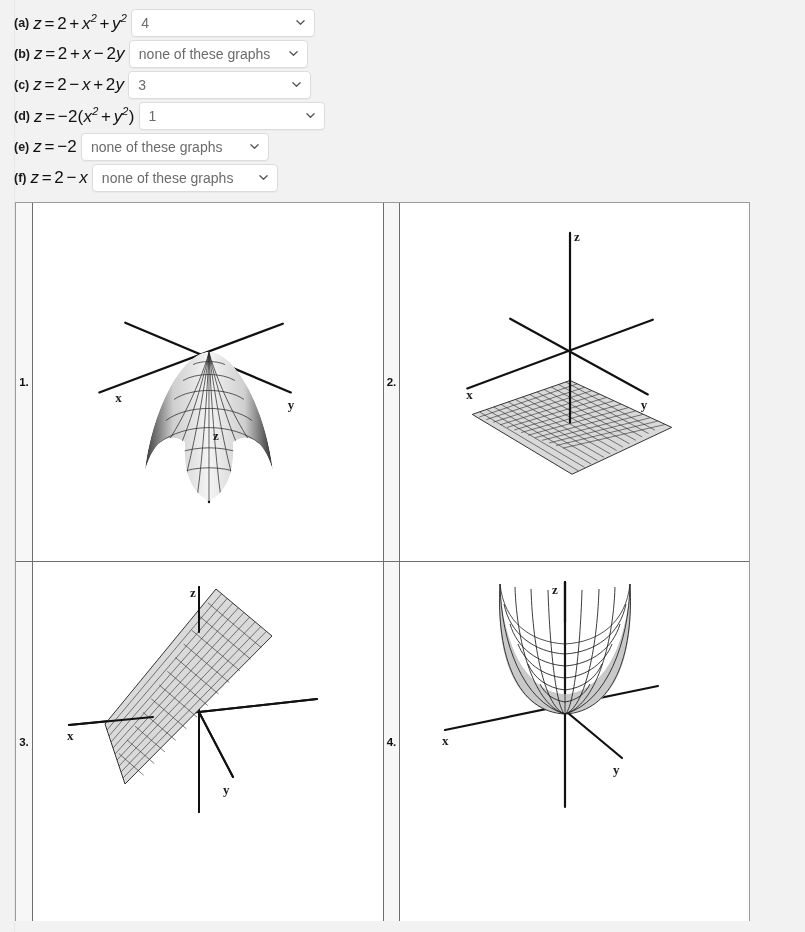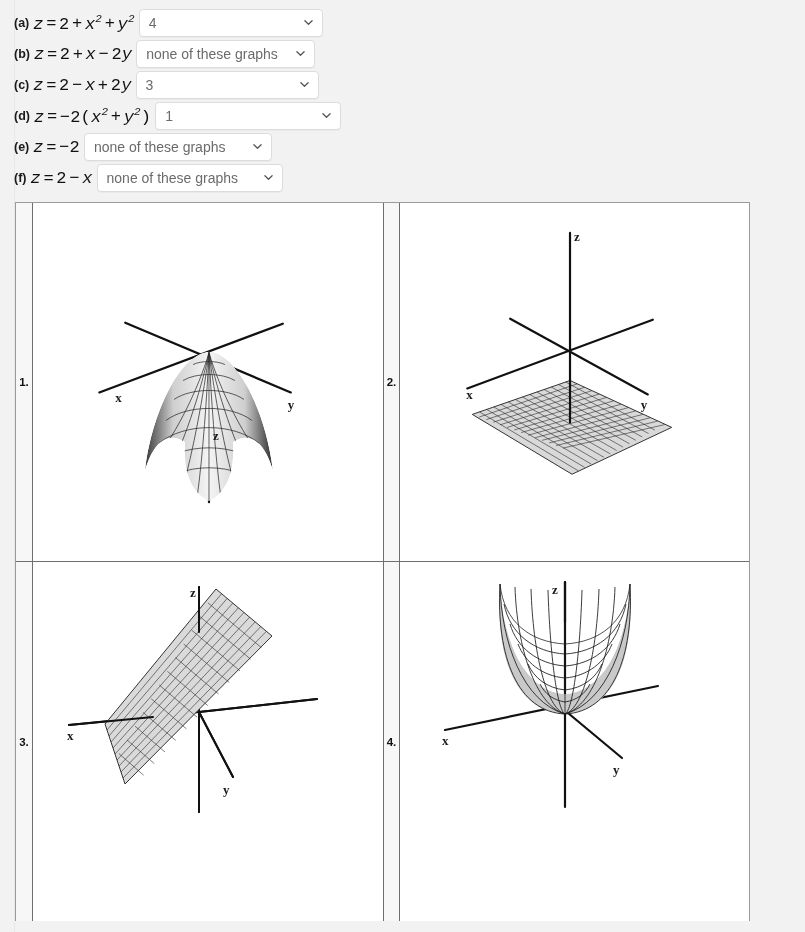--- a/index.html
+++ b/index.html
@@ -47,21 +47,21 @@
   .q-tag {
     font-family: "Liberation Sans", sans-serif;
     font-weight: bold;
     font-size: 12.5px;
     color: #1a1a1a;
     padding-right: 4px;
     white-space: nowrap;
   }
 
   .q-eq {
-    font-family: Liberation Mono, monospace;
+    font-family: Liberation Sans, sans-serif;
     font-size: 17px;
     color: #111;
     white-space: nowrap;
     padding-right: 4px;
     letter-spacing: 0.2px;
   }
   .q-eq i { font-style: italic; }
   .q-eq sup { font-size: 11px; vertical-align: super; font-style: italic;}
   .q-eq .op { font-style: normal; padding: 0 2.5px; }
 

